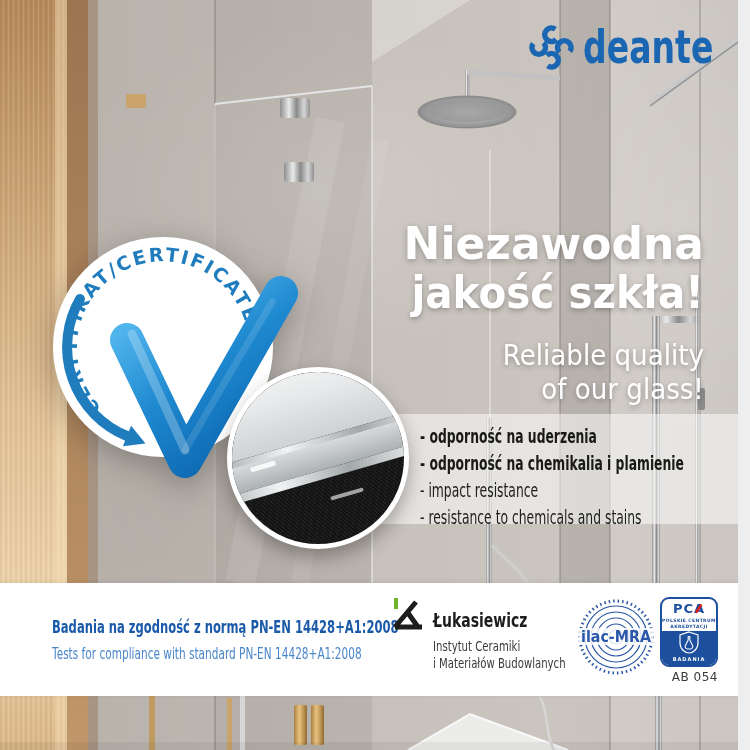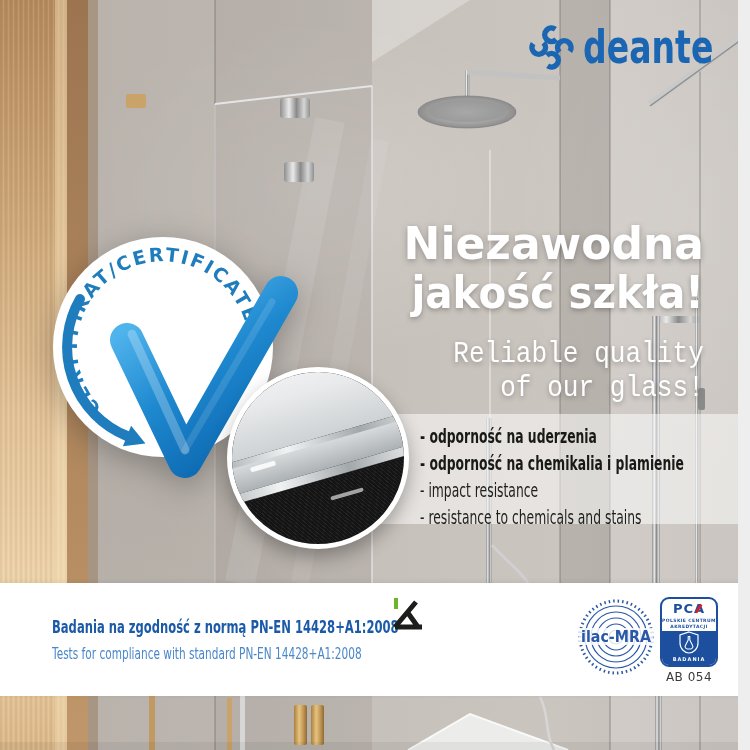--- a/index.html
+++ b/index.html
@@ -14,21 +14,21 @@
         background:rgba(255,255,255,.52);z-index:1;}
 
   
   .headline{position:absolute;right:34px;top:219px;text-align:right;color:#fff;z-index:2;
             text-shadow:0 2px 6px rgba(40,40,40,.35);}
   .hl{font-size:44px;font-weight:700;line-height:49px;white-space:nowrap;
       transform-origin:right top;display:block;}
   .hl.l2{transform:scaleX(.92);}
   .sub{font-size:29px;font-weight:400;line-height:34px;white-space:nowrap;
        transform:scaleX(.9);transform-origin:right top;display:block;}
-  .subwrap{margin-top:21px;font-family:Liberation Mono, monospace;}
+  .subwrap{margin-top:21px;}
 
   
   .bullets{position:absolute;left:420px;top:423px;z-index:2;color:#1e1e1c;
            transform:scaleX(.65);transform-origin:left top;white-space:nowrap;}
   .bullet{font-size:19px;line-height:27px;display:block;}
   .bullet.b{font-weight:700;color:#191916;}
 
   
   .badge-svg{position:absolute;left:28px;top:203px;z-index:3;
              filter:drop-shadow(0 8px 16px rgba(0,0,0,.28));}
@@ -69,21 +69,21 @@
              transform:scaleX(.75);transform-origin:left top;white-space:nowrap;}
   .luk .inst span{display:block;}
   .ilac{position:absolute;left:577px;top:15px;}
   .pca{position:absolute;left:660px;top:14px;width:58px;text-align:center;}
   .pca .box{width:58px;height:70px;border:2px solid #1d4f9f;border-radius:9px;background:#fff;
             overflow:hidden;display:flex;flex-direction:column;}
   .pca .org{font-size:4.5px;font-weight:700;color:#1d4f9f;letter-spacing:.4px;line-height:5.5px;}
   .pca .blue{margin-top:2px;flex:1;background:#1d4f9f;display:flex;flex-direction:column;
              align-items:center;justify-content:flex-end;padding-bottom:2px;}
   .pca .scope{font-size:5px;font-weight:700;color:#fff;letter-spacing:1px;line-height:8px;}
-  .pca .ab{font-size:12px;color:#3a3a3a;margin-top:3px;letter-spacing:.5px;}
+  .pca .ab{font-size:12px;color:#3a3a3a;margin-top:3px;letter-spacing:.5px;text-align:right;}
 </style>
 </head>
 <body>
 
 <div class="poster">
 
   <svg class="photo" width="750" height="750" viewBox="0 0 750 750" aria-hidden="true">
     <defs>
       <linearGradient id="wallG" x1="0" y1="0" x2="1" y2="0">
         <stop offset="0" stop-color="#b9b3ac"></stop>
@@ -261,20 +261,27 @@
     <div class="std">
       <div class="pl">Badania na zgodność z normą PN-EN 14428+A1:2008</div>
       <div class="en">Tests for compliance with standard PN-EN 14428+A1:2008</div>
     </div>
 
     <div class="luk">
       <svg width="40" height="48" viewBox="0 0 40 48">
         <rect x="6" y="2" width="4" height="11" fill="#6fb52c"></rect>
         <path d="M28,6 L7,31 M7,31 H34 M20,17 L30,31" fill="none" stroke="#1d1d1b" stroke-width="5"></path>
       </svg>
+      <div class="txt">
+        <div class="name">Łukasiewicz</div>
+        <div class="inst">
+          <span>Instytut Ceramiki</span>
+          <span>i Materiałów Budowlanych</span>
+        </div>
+      </div>
     </div>
 
     <svg class="ilac" width="78" height="78" viewBox="0 0 78 78">
       <g fill="none" stroke="#2a57a8">
         <circle cx="39" cy="39" r="36" stroke-width="3" stroke-dasharray="1.5 3"></circle>
         <circle cx="39" cy="39" r="31" stroke-width="1.2"></circle>
         <circle cx="39" cy="39" r="25" stroke-width="1.2"></circle>
         <circle cx="39" cy="39" r="19" stroke-width="1.2"></circle>
         <circle cx="39" cy="39" r="13" stroke-width="1.2"></circle>
         <circle cx="39" cy="39" r="7" stroke-width="1.2"></circle>

